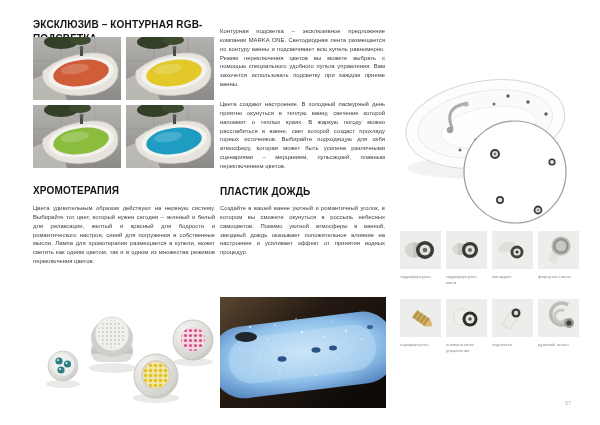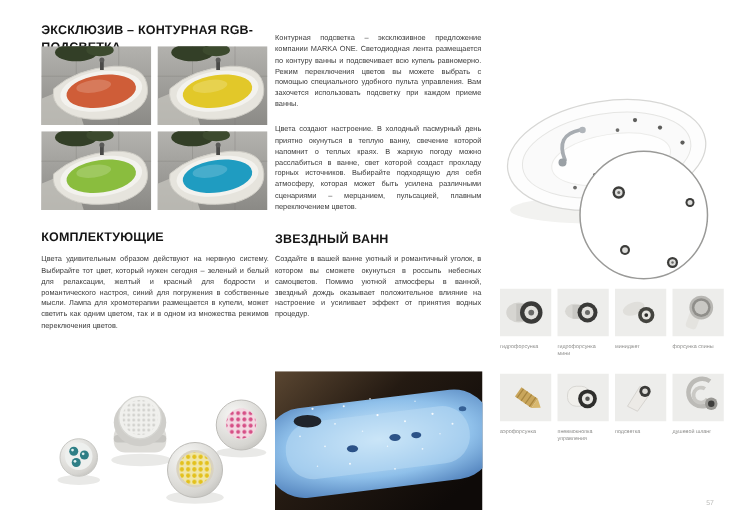--- a/index.html
+++ b/index.html
@@ -85,21 +85,21 @@
       <path d="M10 34 Q28 18 58 16 Q84 15 85 34 Q86 50 62 57 Q30 62 16 50 Q8 44 10 34 Z" fill="#e6e4dd" stroke="#cfcdc6" stroke-width="0.8"></path>
       <ellipse cx="48" cy="36" rx="33" ry="16" fill="#f3f2ee" transform="rotate(-8 48 36)"></ellipse>
       <ellipse cx="48" cy="36" rx="28" ry="13" transform="rotate(-8 48 36)" fill="#1f9cc1"></ellipse>
       <ellipse cx="42" cy="32" rx="14" ry="5" fill="#ffffff" opacity="0.18" transform="rotate(-8 42 32)"></ellipse>
       <rect x="47" y="12" width="3" height="7" fill="#4a4a48"></rect>
         <circle cx="48.5" cy="11" r="2" fill="#5a5a58"></circle>
     </svg>
   </div>
 
   <div class="abs col1" style="top:184px">
-    <div class="h">КОМПЛЕКТУЮЩИЕ</div>
+    <div class="h">ХРОМОТЕРАПИЯ</div>
   </div>
   <div class="abs col1 body-txt" style="top:204px">Цвета удивительным образом действуют на нервную систему. Выбирайте тот цвет, который нужен сегодня – зеленый и белый для релаксации, желтый и красный для бодрости и романтического настроя, синий для погружения в собственные мысли. Лампа для хромотерапии размещается в купели, может светить как одним цветом, так и в одном из множества режимов переключения цветов.</div>
 
   <svg class="abs" style="left:33px;top:298px" width="182" height="118" viewBox="0 0 182 118">
     <defs>
       <radialGradient id="chromeG" cx="0.35" cy="0.3" r="0.9">
           <stop offset="0" stop-color="#f7f7f5"></stop>
           <stop offset="0.7" stop-color="#d6d5d1"></stop>
           <stop offset="1" stop-color="#b4b3af"></stop>
         </radialGradient>
@@ -148,21 +148,21 @@
       <circle cx="160" cy="42" r="20" fill="url(#chromeG)" stroke="#bdbcb8" stroke-width="0.8"></circle>
       <circle cx="160" cy="41" r="12.5" fill="#f3d9e2"></circle>
       <circle cx="160" cy="41" r="12" fill="url(#pdots)"></circle>
     </g>
   </svg>
 
   <div class="abs col2 body-txt" style="top:27px">Контурная подсветка – эксклюзивное предложение компании MARKA ONE. Светодиодная лента размещается по контуру ванны и подсвечивает всю купель равномерно. Режим переключения цветов вы можете выбрать с помощью специального удобного пульта управления. Вам захочется использовать подсветку при каждом приеме ванны.</div>
   <div class="abs col2 body-txt" style="top:100px">Цвета создают настроение. В холодный пасмурный день приятно окунуться в теплую ванну, свечение которой напомнит о теплых краях. В жаркую погоду можно расслабиться в ванне, свет которой создаст прохладу горных источников. Выбирайте подходящую для себя атмосферу, которая может быть усилена различными сценариями – мерцанием, пульсацией, плавным переключением цветов.</div>
 
   <div class="abs col2" style="top:185px">
-    <div class="h">ЗВЕЗДНЫЙ ВАНН</div>
+    <div class="h">ПЛАСТИК ДОЖДЬ</div>
   </div>
   <div class="abs col2 body-txt" style="top:204px">Создайте в вашей ванне уютный и романтичный уголок, в котором вы сможете окунуться в россыпь небесных самоцветов. Помимо уютной атмосферы в ванной, звездный дождь оказывает положительное влияние на настроение и усиливает эффект от принятия водных процедур.</div>
 
   <svg class="abs" style="left:220px;top:297px" width="166" height="111" viewBox="0 0 166 111">
     <defs>
       <linearGradient id="darkbg" x1="0" y1="0" x2="1" y2="0.7">
           <stop offset="0" stop-color="#5a4631"></stop>
           <stop offset="0.45" stop-color="#241a12"></stop>
           <stop offset="1" stop-color="#0e0a08"></stop>
         </linearGradient>

